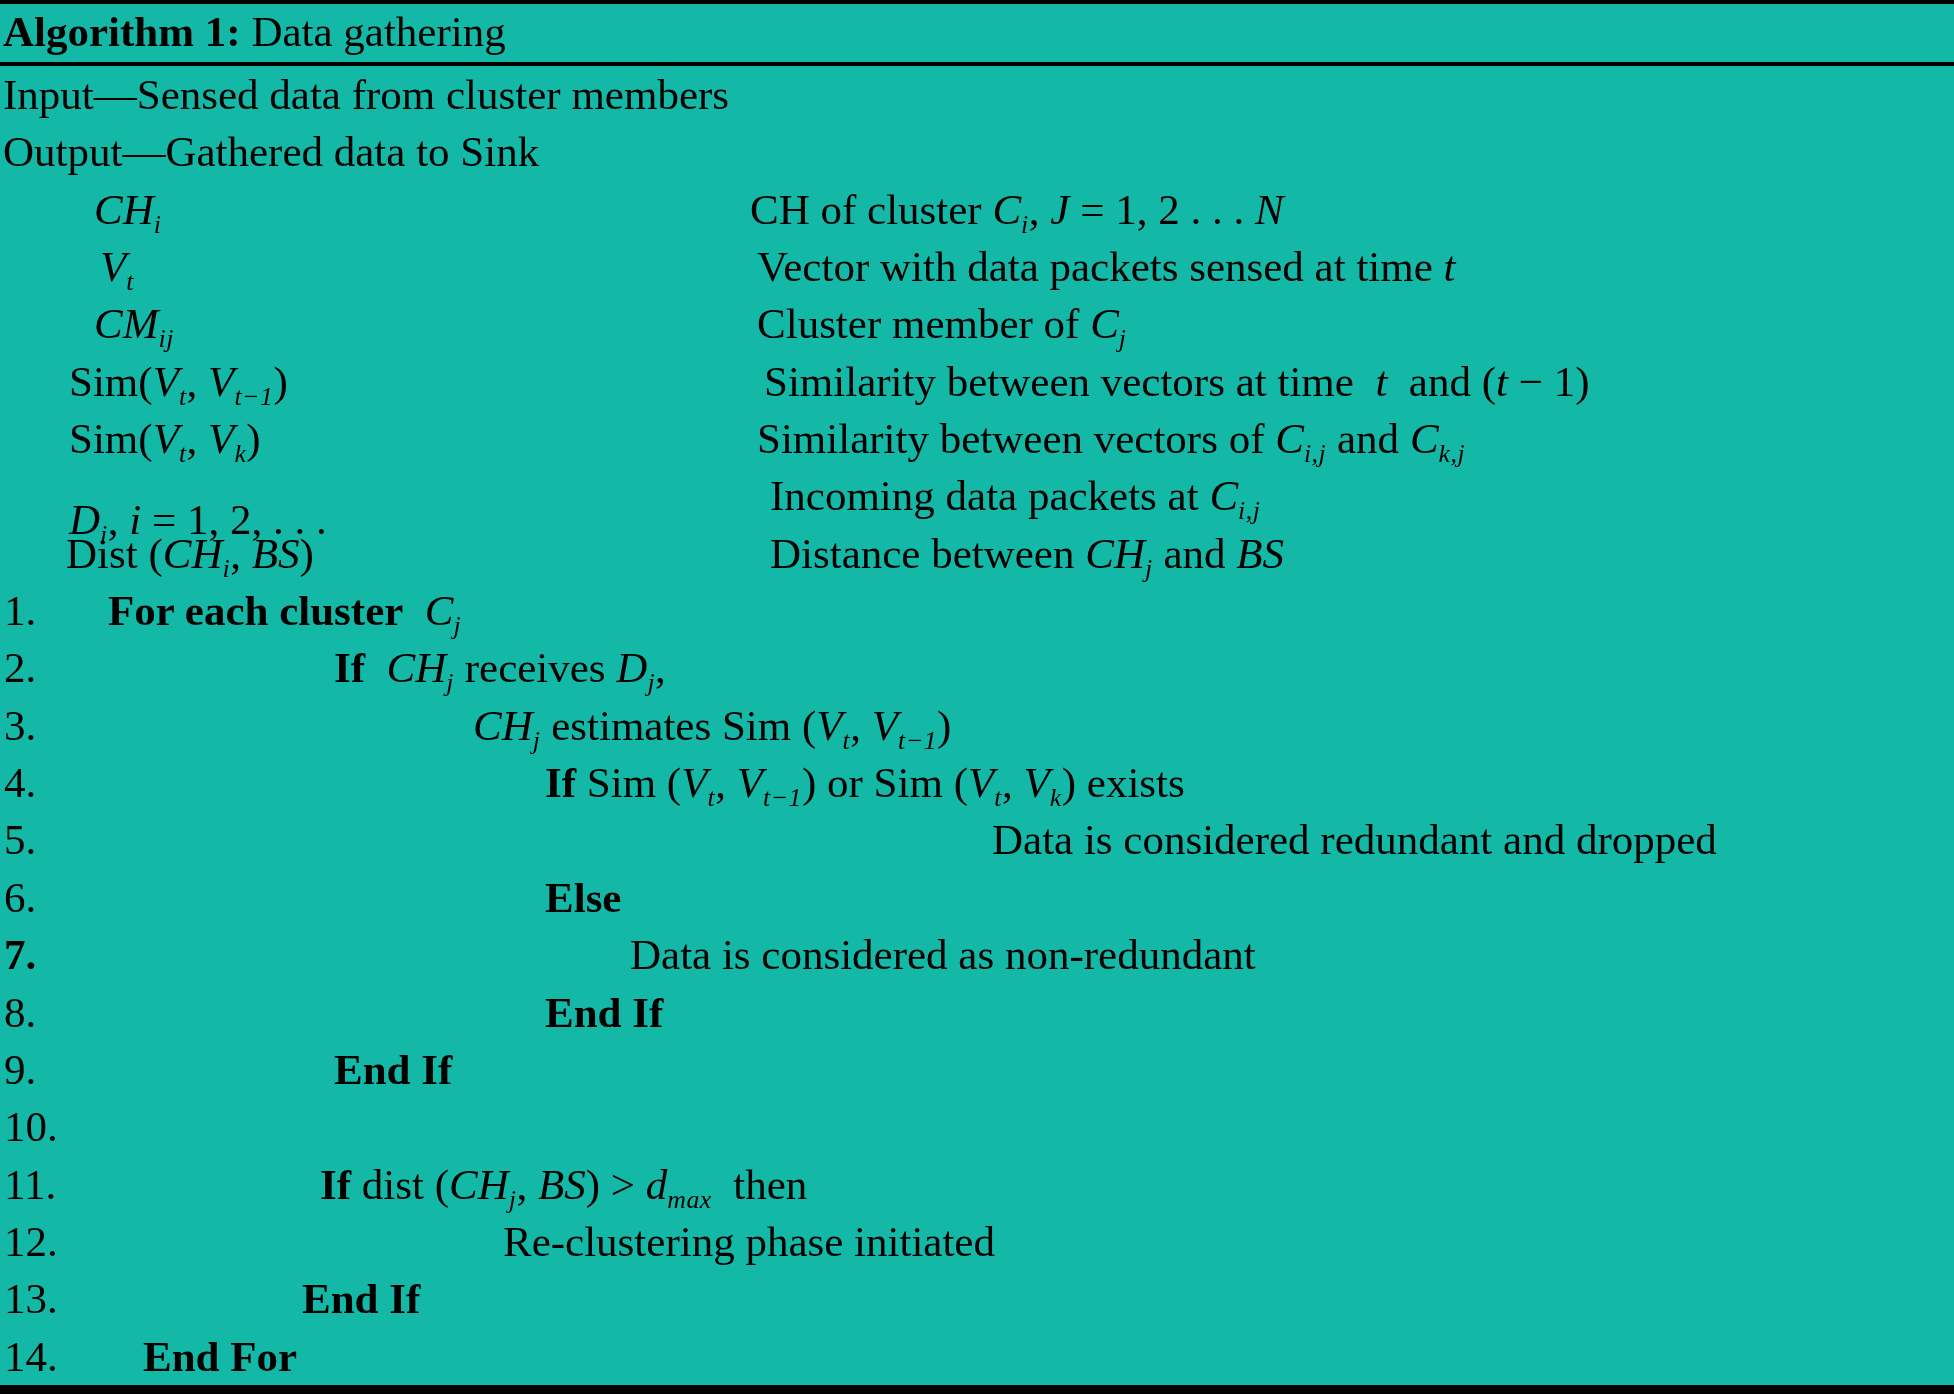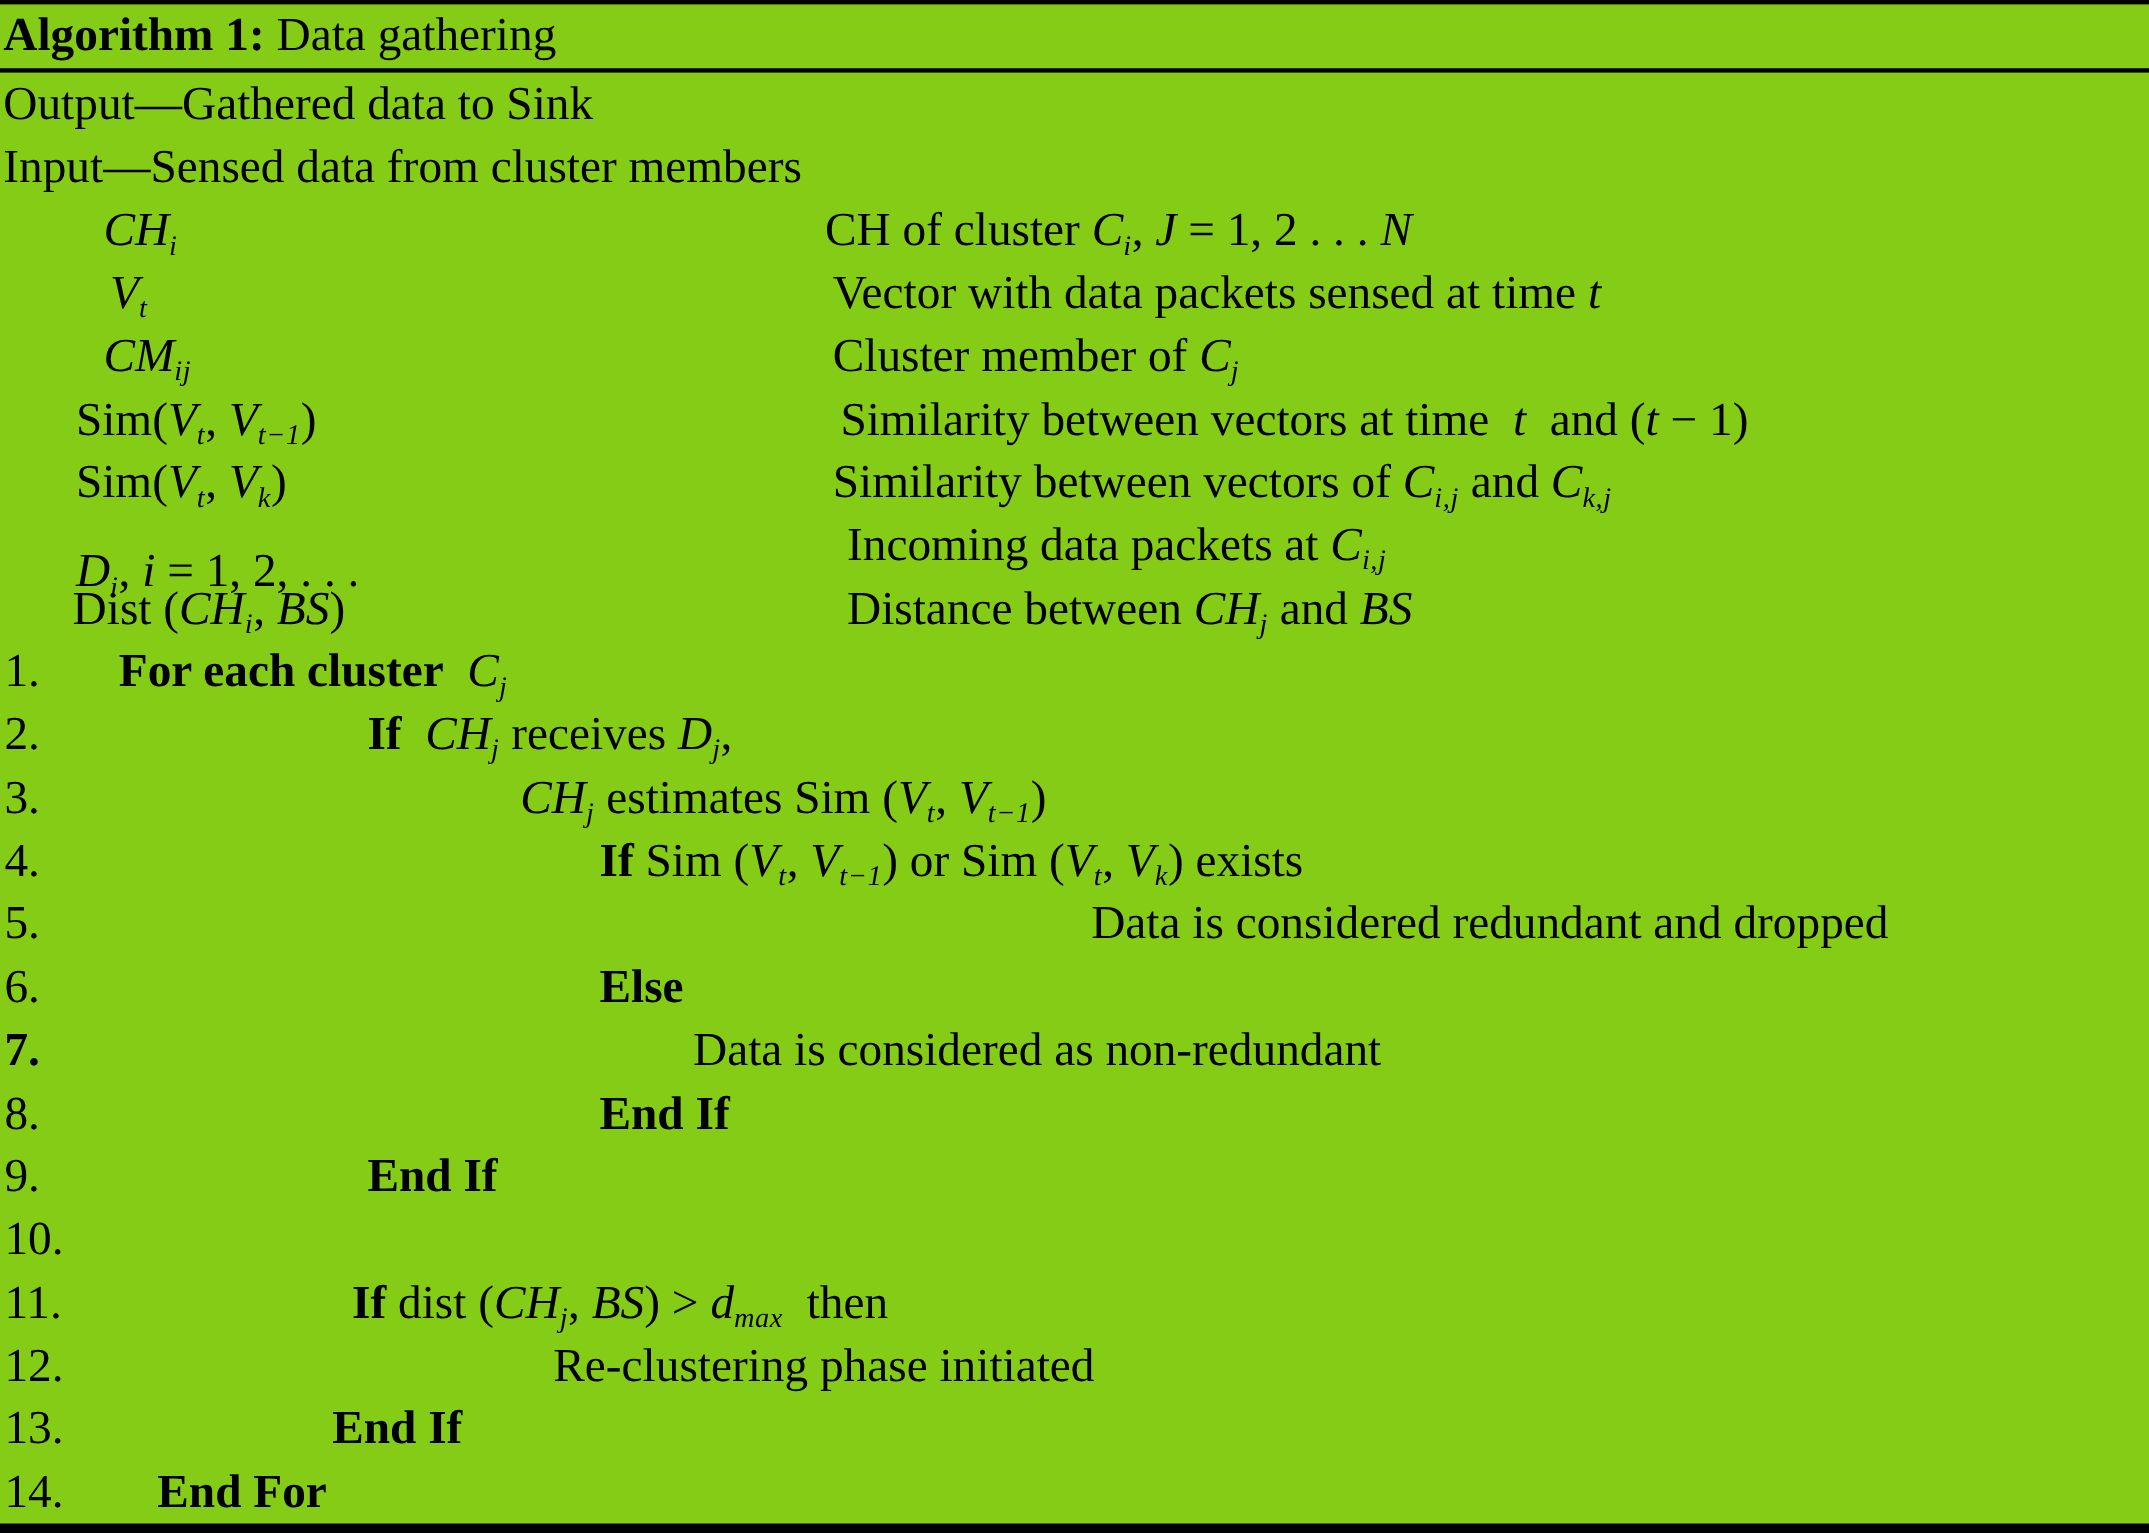--- a/index.html
+++ b/index.html
@@ -5,21 +5,21 @@
   html, body {
     margin: 0;
     padding: 0;
     background: #ffffff;
   }
   .algorithm {
     position: relative;
     width: 1954px;
     height: 1394px;
     box-sizing: border-box;
-    background: #84cc16;
+    background: #14b8a6;
     color: #000000;
     font-family: "Liberation Serif", "DejaVu Serif", serif;
     font-size: 43px;
     border-top: 4px solid #000000;
     border-bottom: 9px solid #000000;
     overflow: hidden;
   }
   .header {
     height: 58px;
     line-height: 56px;
@@ -50,22 +50,22 @@
   }
   .seg.subi { font-style: italic; }
   .num { left: 4px; }
 </style>
 </head>
 <body>
 
 <div class="algorithm">
   <div class="header"><span class="label">Algorithm 1:</span><span> Data gathering</span></div>
   <div id="io-lines">
+      <div class="row io-line"><span class="seg ">Input—Sensed data from cluster members</span></div>
       <div class="row io-line"><span class="seg ">Output—Gathered data to Sink</span></div>
-      <div class="row io-line"><span class="seg ">Input—Sensed data from cluster members</span></div>
     </div>
   <div id="definitions">
       <div class="row"><span class="abs" style="left: 94px;"><span class="seg i">CH</span><span class="seg subi">i</span></span><span class="abs" style="left: 750px;"><span class="seg ">CH of cluster </span><span class="seg i">C</span><span class="seg subi">i</span><span class="seg ">, </span><span class="seg i">J</span><span class="seg "> = 1, 2 . . . </span><span class="seg i">N</span></span></div>
       <div class="row"><span class="abs" style="left: 100px;"><span class="seg i">V</span><span class="seg subi">t</span></span><span class="abs" style="left: 757px;"><span class="seg ">Vector with data packets sensed at time </span><span class="seg i">t</span></span></div>
       <div class="row"><span class="abs" style="left: 94px;"><span class="seg i">CM</span><span class="seg subi">ij</span></span><span class="abs" style="left: 757px;"><span class="seg ">Cluster member of </span><span class="seg i">C</span><span class="seg subi">j</span></span></div>
       <div class="row"><span class="abs" style="left: 69px;"><span class="seg ">Sim(</span><span class="seg i">V</span><span class="seg subi">t</span><span class="seg ">, </span><span class="seg i">V</span><span class="seg subi">t−1</span><span class="seg ">)</span></span><span class="abs" style="left: 764px;"><span class="seg ">Similarity between vectors at time  </span><span class="seg i">t</span><span class="seg ">  and (</span><span class="seg i">t</span><span class="seg "> − 1)</span></span></div>
       <div class="row"><span class="abs" style="left: 69px;"><span class="seg ">Sim(</span><span class="seg i">V</span><span class="seg subi">t</span><span class="seg ">, </span><span class="seg i">V</span><span class="seg subi">k</span><span class="seg ">)</span></span><span class="abs" style="left: 757px;"><span class="seg ">Similarity between vectors of </span><span class="seg i">C</span><span class="seg subi">i,j</span><span class="seg "> and </span><span class="seg i">C</span><span class="seg subi">k,j</span></span></div>
       <div class="row"><span class="abs" style="left: 69px; margin-top: 24px;"><span class="seg i">D</span><span class="seg subi">i</span><span class="seg ">, </span><span class="seg i">i</span><span class="seg "> = 1, 2, . . .</span></span><span class="abs" style="left: 770px;"><span class="seg ">Incoming data packets at </span><span class="seg i">C</span><span class="seg subi">i,j</span></span></div>
       <div class="row"><span class="abs" style="left: 66px;"><span class="seg ">Dist (</span><span class="seg i">CH</span><span class="seg subi">i</span><span class="seg ">, </span><span class="seg i">BS</span><span class="seg ">)</span></span><span class="abs" style="left: 770px;"><span class="seg ">Distance between </span><span class="seg i">CH</span><span class="seg subi">j</span><span class="seg "> and </span><span class="seg i">BS</span></span></div>
     </div>

